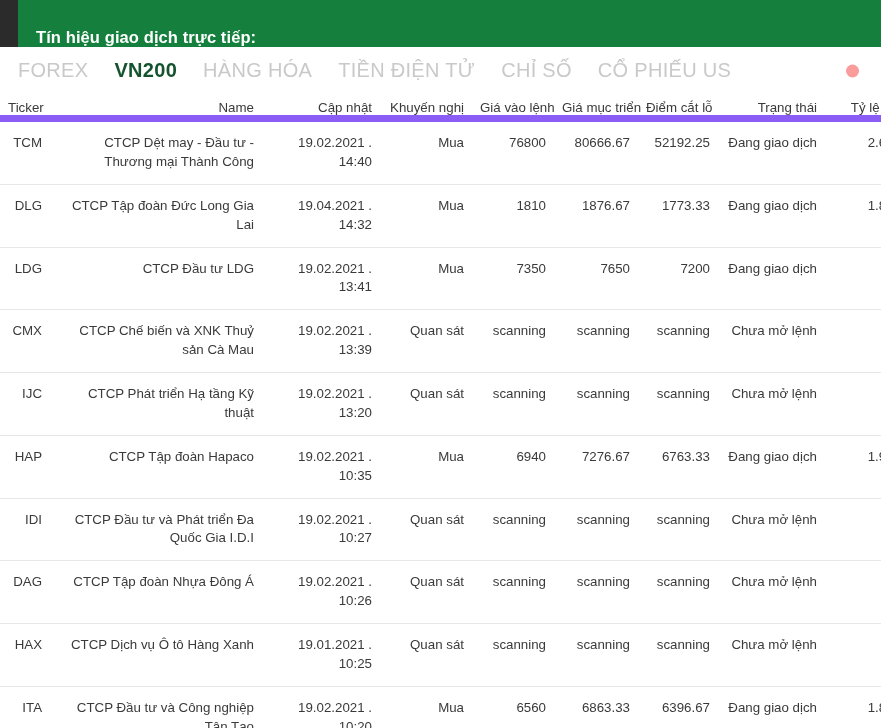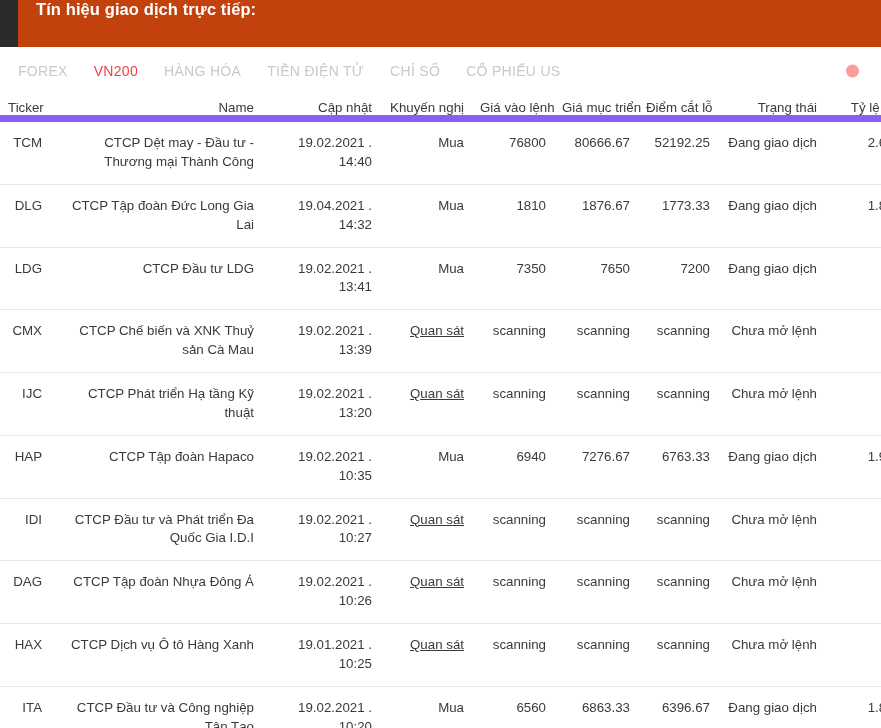--- a/index.html
+++ b/index.html
@@ -12,23 +12,23 @@
     height: 728px;
     overflow: hidden;
     font-family: "Liberation Sans", sans-serif;
     color: #333333;
     -webkit-font-smoothing: antialiased;
   }
 
   
   .banner {
     display: flex;
-    align-items: flex-start;
+    align-items: flex-end;
     height: 47px;
-    background: #c2410c;
+    background: #15803d;
     overflow: hidden;
   }
   .banner-edge {
     width: 18px;
     height: 47px;
     background: #2b2b2b;
     flex: 0 0 auto;
   }
   .banner-title {
     color: #ffffff;
@@ -42,30 +42,30 @@
   
   .tabs-bar {
     position: relative;
     height: 47px;
     display: flex;
     align-items: center;
     background: #ffffff;
     padding-left: 18px;
   }
   .tab {
-    font-size: 14px;
+    font-size: 20px;
     color: #c9c9c9;
     letter-spacing: 0.3px;
     margin-right: 26px;
     white-space: nowrap;
     cursor: pointer;
   }
   .tab.active {
-    color: #ef4444;
-    font-weight: normal;
+    color: #14532d;
+    font-weight: bold;
   }
   .live-dot {
     position: absolute;
     right: 22px;
     top: 50%;
     transform: translateY(-50%);
     width: 13px;
     height: 13px;
     border-radius: 50%;
     background: #fb9c9c;
@@ -113,21 +113,21 @@
   th.col-name,   td.cell-name   { text-align: left; }
   th.col-update, td.cell-update { text-align: left; }
   th.col-status, td.cell-status { text-align: right; }
 
   td.cell-ticker { padding-left: 18px; }
   th.col-ticker  { padding-left: 18px; }
 
   td.cell-name { padding-right: 4px; }
 
   .rec-buy   { color: #2ecc8f; }
-  .rec-watch { color: #f2783b; text-decoration: underline; }
+  .rec-watch { color: #f2783b; }
 
   .muted-dash { color: #777777; }
 
   tr.row:first-child td { border-top: 7px solid #8b5cf6; }
 </style>
 </head>
 <body>
 
 <div class="banner">
   <div class="banner-edge"></div>

